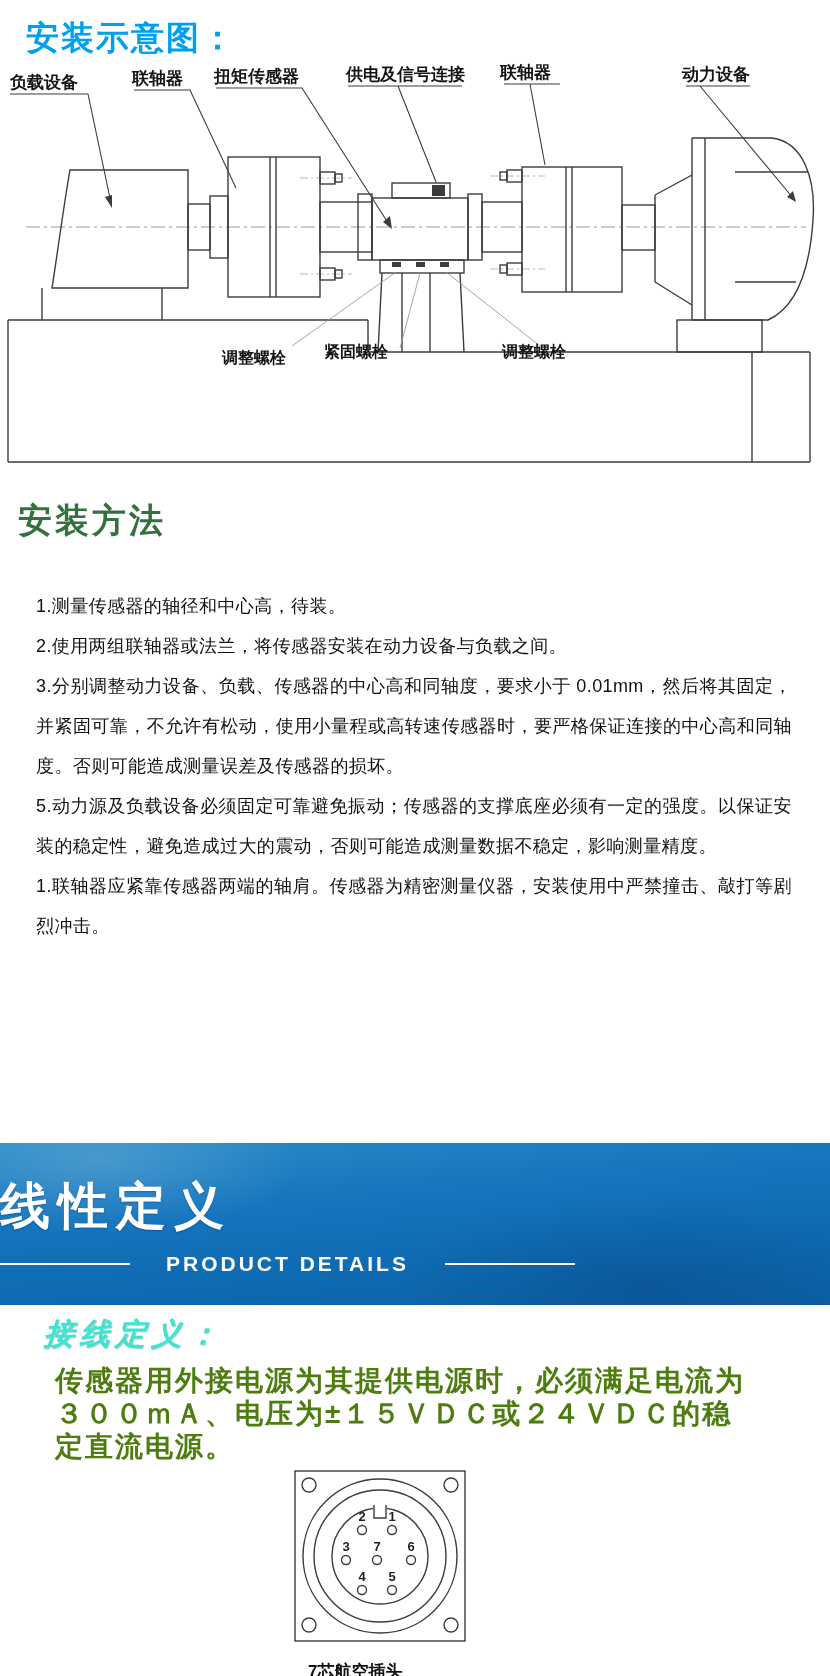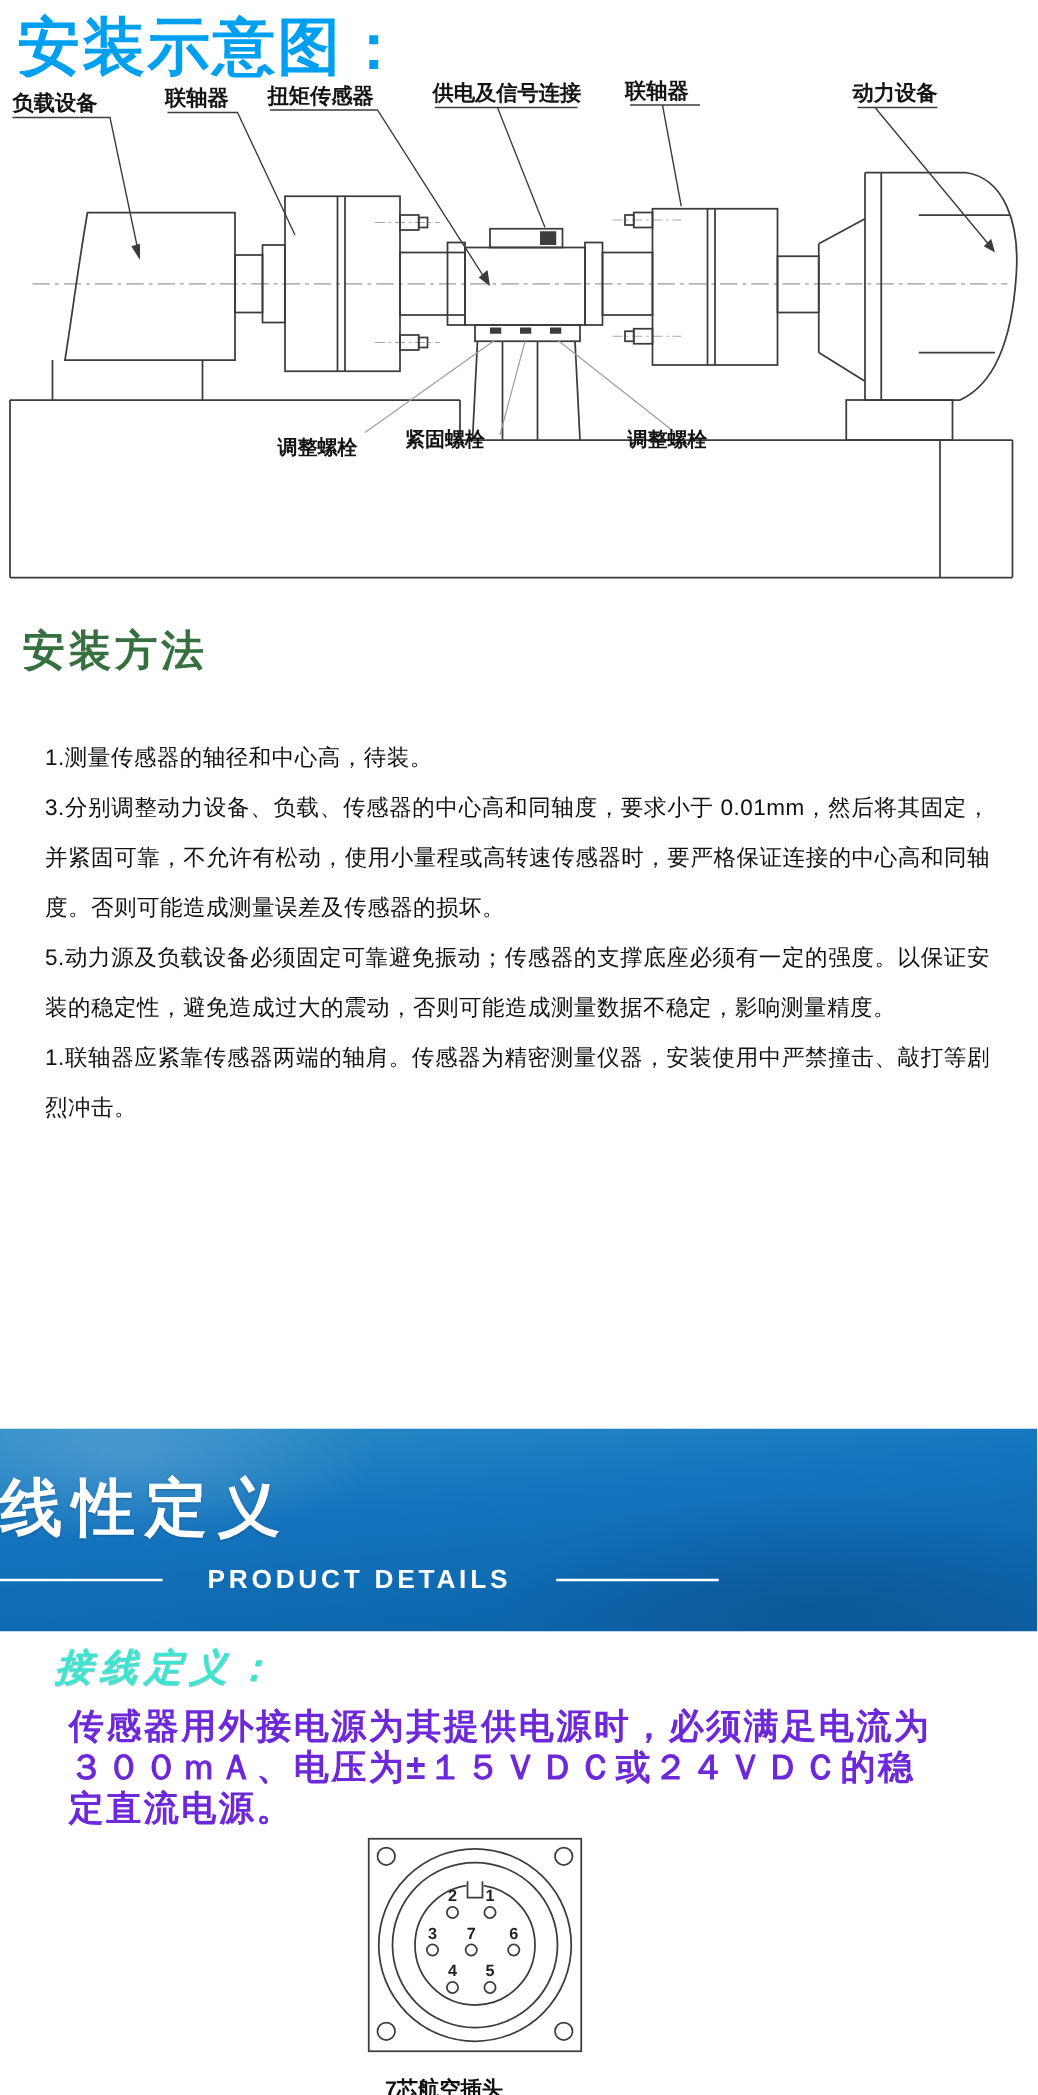--- a/index.html
+++ b/index.html
@@ -1,19 +1,19 @@
 <!DOCTYPE html>
 <html><head>
 <meta charset="utf-8">
 <style>
   html,body{margin:0;padding:0;background:#fff;}
   .page{position:relative;width:830px;height:1676px;background:#fff;overflow:hidden;
         font-family:"Liberation Sans","DejaVu Sans",sans-serif;}
   
-  .main-title{position:absolute;top:4px;left:14px;margin:0;font-size:50px;font-weight:bold;
+  .main-title{position:absolute;top:4px;left:14px;margin:12px;font-size:33px;font-weight:bold;
         color:#00a0f0;letter-spacing:2px;}
   
   .diagram{position:absolute;top:60px;left:0;}
   .ln{stroke:#3c3c3c;stroke-width:1.4;fill:none;}
   .fillDark{fill:#3c3c3c;stroke:none;}
   .cl{stroke:#9a9a9a;stroke-width:1;fill:none;stroke-dasharray:14 4 3 4;}
   .cls{stroke:#a8a8a8;stroke-width:.8;fill:none;stroke-dasharray:8 3 2 3;}
   .lead{stroke:#3c3c3c;stroke-width:1.1;fill:none;}
   .glead{stroke:#9c9c9c;stroke-width:.9;fill:none;}
   .arrow{fill:#3c3c3c;stroke:none;}
@@ -33,21 +33,21 @@
         display:flex;flex-direction:column;justify-content:center;gap:12px;}
   .banner-title{color:#fff;font-size:50px;font-weight:600;letter-spacing:8px;text-shadow:0 1px 2px rgba(0,40,90,.35);}
   .banner-sub{display:flex;align-items:center;gap:36px;}
   .banner-sub .rule{display:block;width:130px;height:2px;background:#fff;}
   .banner-subtitle{color:#fff;font-size:21px;font-weight:bold;letter-spacing:3px;}
   
   .wiring-heading{position:absolute;top:1314px;left:44px;margin:0;font-size:30px;font-weight:bold;
         font-style:italic;color:#3ee4d0;letter-spacing:6px;text-shadow:1px 1px 0 rgba(20,120,110,.35);
         transform:skewX(-4deg);}
   .wiring-note{position:absolute;top:1364px;left:55px;width:745px;margin:0;font-size:28px;font-weight:bold;
-        color:#6d28d9;line-height:33px;letter-spacing:2px;white-space:pre-line;}
+        color:#4d7c0f;line-height:33px;letter-spacing:2px;white-space:pre-line;}
   .connector{position:absolute;top:1468px;left:292px;}
   .connector-caption{position:absolute;top:1644px;left:292px;width:176px;margin:16px;text-align:left;
         font-size:17px;font-weight:bold;color:#111;}
   .pin-num{font-size:13px;font-weight:600;fill:#222;text-anchor:middle;}
 </style>
 </head>
 <body>
 
 <div class="page">
 
@@ -120,20 +120,21 @@
       <text class="blabel" x="222" y="303">调整螺栓</text>
       <text class="blabel" x="324" y="297">紧固螺栓</text>
       <text class="blabel" x="502" y="297">调整螺栓</text>
     </g>
   </svg>
 
   <h2 class="method-heading">安装方法</h2>
 
   <div class="steps">
     <p>1.测量传感器的轴径和中心高，待装。</p>
+    <p>2.使用两组联轴器或法兰，将传感器安装在动力设备与负载之间。</p>
     <p>3.分别调整动力设备、负载、传感器的中心高和同轴度，要求小于 0.01mm，然后将其固定，并紧固可靠，不允许有松动，使用小量程或高转速传感器时，要严格保证连接的中心高和同轴度。否则可能造成测量误差及传感器的损坏。</p>
     <p>5.动力源及负载设备必须固定可靠避免振动；传感器的支撑底座必须有一定的强度。以保证安装的稳定性，避免造成过大的震动，否则可能造成测量数据不稳定，影响测量精度。</p>
     <p>1.联轴器应紧靠传感器两端的轴肩。传感器为精密测量仪器，安装使用中严禁撞击、敲打等剧烈冲击。</p>
   </div>
 
   <div class="banner">
     <div class="banner-title">线性定义</div>
     <div class="banner-sub">
       <span class="rule"></span>
       <span class="banner-subtitle">PRODUCT DETAILS</span>

